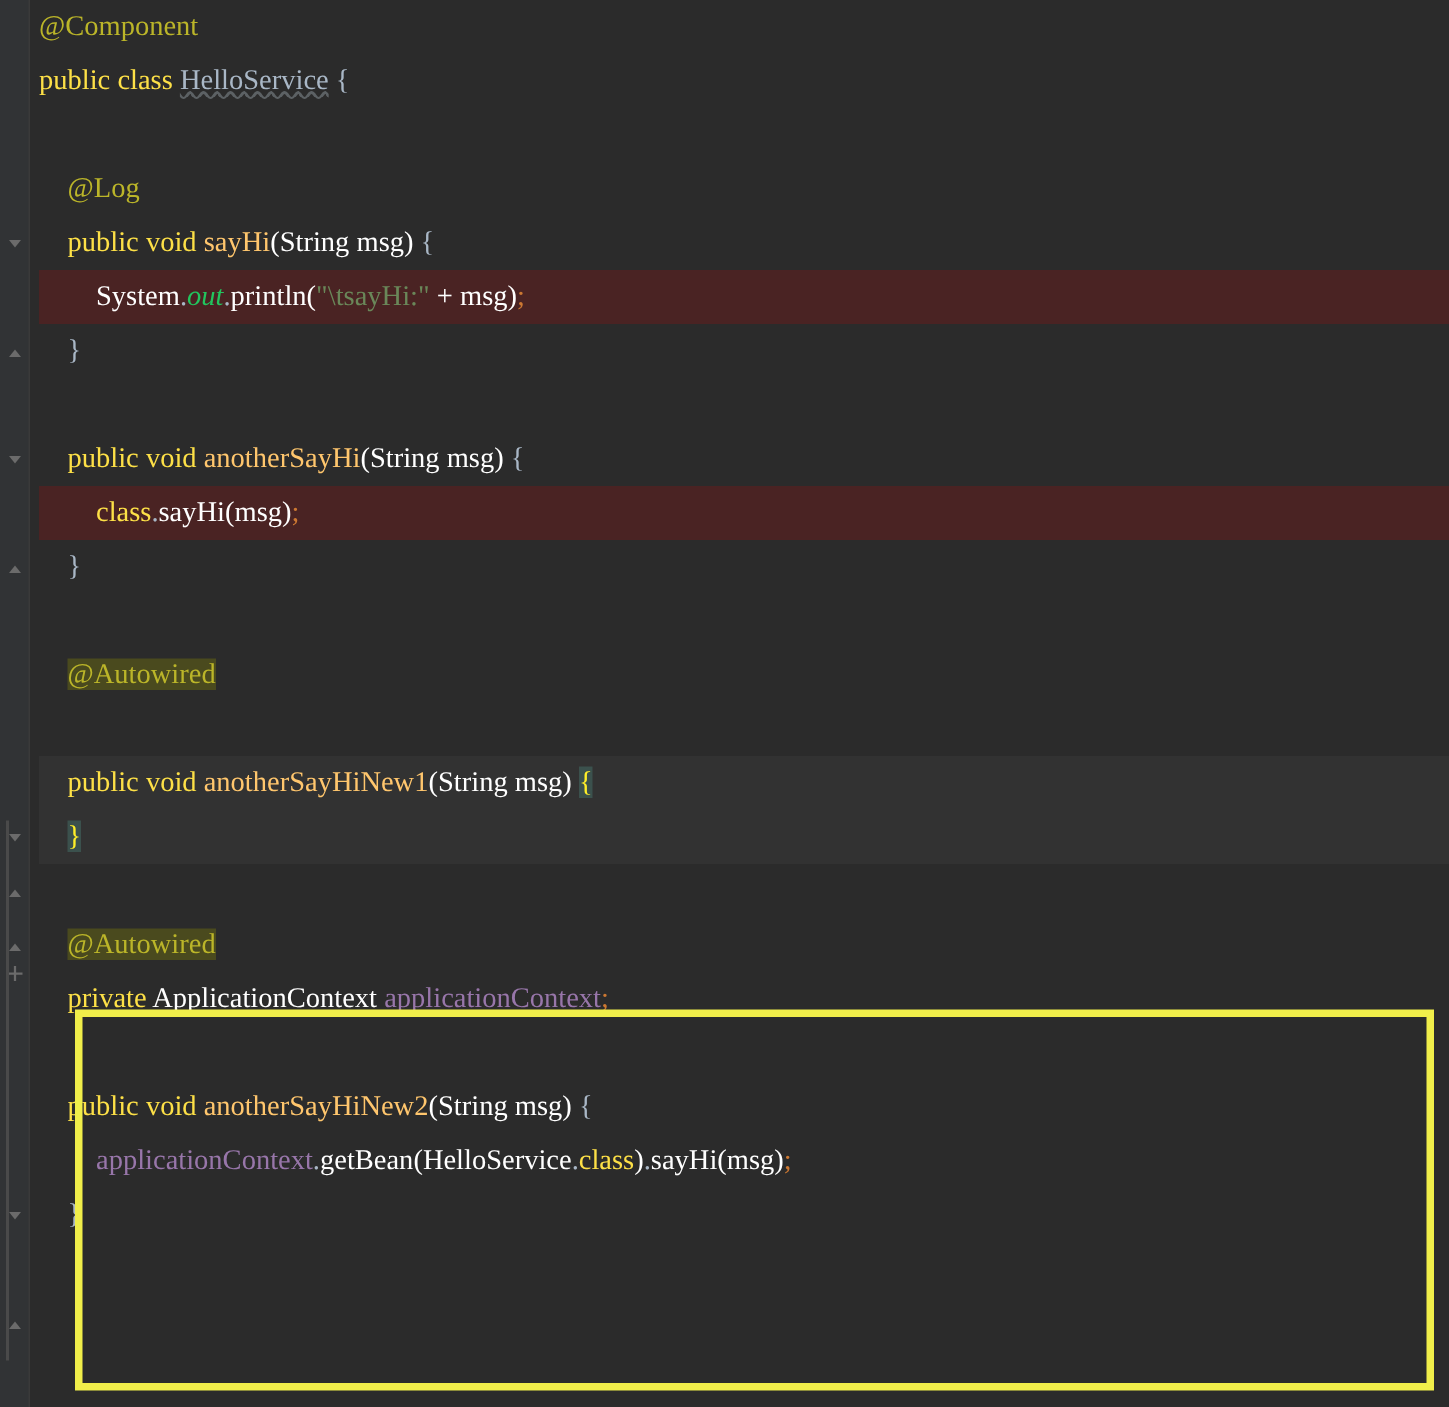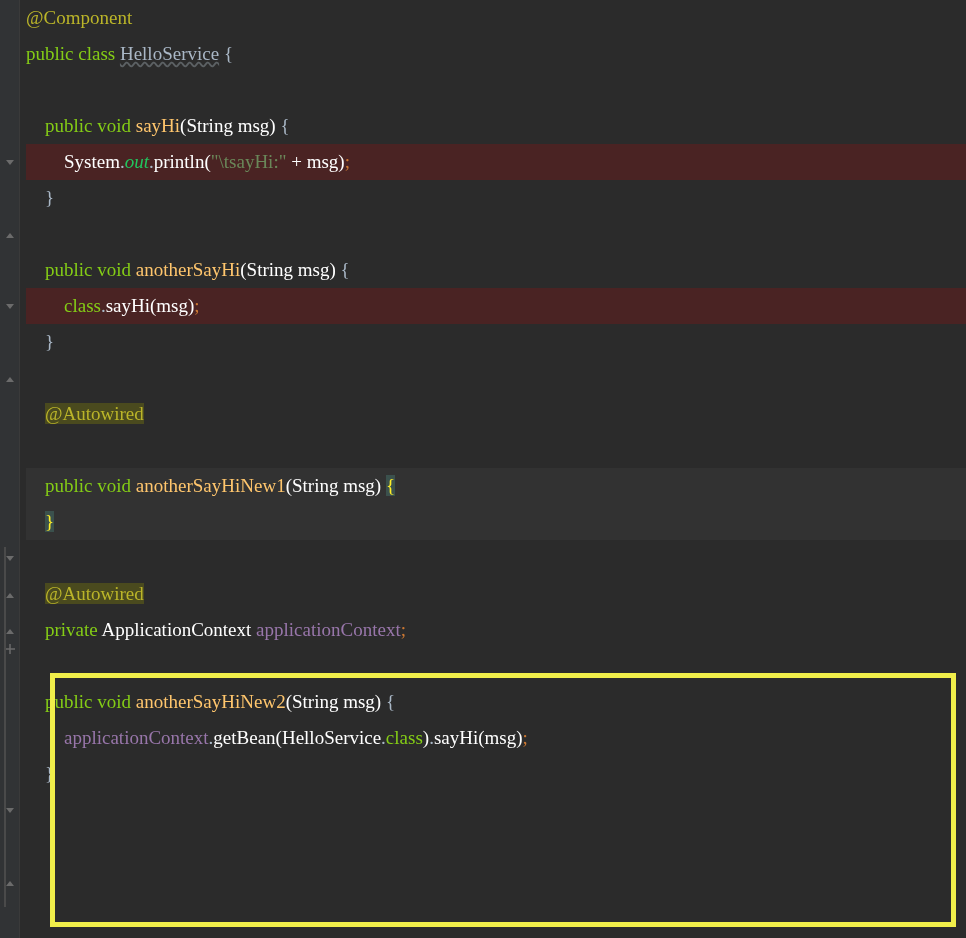--- a/index.html
+++ b/index.html
@@ -46,21 +46,21 @@
   .line {
     height: 36px;
     line-height: 36px;
     white-space: pre;
     position: relative;
   }
   .line.hl-red { background: #4a2323; }
   .line.hl-sel { background: #323232; }
   .tok-annotation { color: #bbb529; }
   .tok-annotation-hl { background: #4a4a1e; color: #bbb529; text-align: right; }
-  .tok-keyword { color: #84cc16; }
+  .tok-keyword { color: #fde047; }
   .tok-classname { color: #a9b7c6; text-decoration: underline wavy #5c6164; text-decoration-skip-ink: none; }
   .tok-default { color: #ffffff; }
   .tok-method { color: #ffc66d; }
   .tok-static-field { color: #22c55e; font-style: italic; }
   .tok-field { color: #9876aa; }
   .tok-string { color: #6a8759; }
   .tok-brace { color: #a9b7c6; }
   .tok-brace-match { background: #3b514d; color: #ffef28; }
   .tok-punct { color: #cc7832; }
   .tok-dot { color: #a9b7c6; }
@@ -86,20 +86,21 @@
 <div class="editor">
   <div class="gutter"></div>
   <div class="code-area">
 
     <div class="line"><span class="tok-annotation">@Component</span></div>
 
     <div class="line"><span class="tok-keyword">public</span><span class="tok-default"> </span><span class="tok-keyword">class</span><span class="tok-default"> </span><span class="tok-classname">HelloService</span><span class="tok-default"> </span><span class="tok-brace">{</span></div>
 
     <div class="line"></div>
 
+    <div class="line"><span class="tok-default">    </span><span class="tok-annotation">@Log</span></div>
 
     <div class="line"><span class="tok-default">    </span><span class="tok-keyword">public</span><span class="tok-default"> </span><span class="tok-keyword">void</span><span class="tok-default"> </span><span class="tok-method">sayHi</span><span class="tok-default">(String msg) </span><span class="tok-brace">{</span></div>
 
     <div class="line hl-red"><span class="tok-default">        </span><span class="tok-default">System</span><span class="tok-dot">.</span><span class="tok-static-field">out</span><span class="tok-dot">.</span><span class="tok-default">println</span><span class="tok-default">(</span><span class="tok-string">"\tsayHi:"</span><span class="tok-default"> + </span><span class="tok-default">msg</span><span class="tok-default">)</span><span class="tok-punct">;</span></div>
 
     <div class="line"><span class="tok-default">    </span><span class="tok-brace">}</span></div>
 
     <div class="line"></div>
 
     <div class="line"><span class="tok-default">    </span><span class="tok-keyword">public</span><span class="tok-default"> </span><span class="tok-keyword">void</span><span class="tok-default"> </span><span class="tok-method">anotherSayHi</span><span class="tok-default">(String msg) </span><span class="tok-brace">{</span></div>

